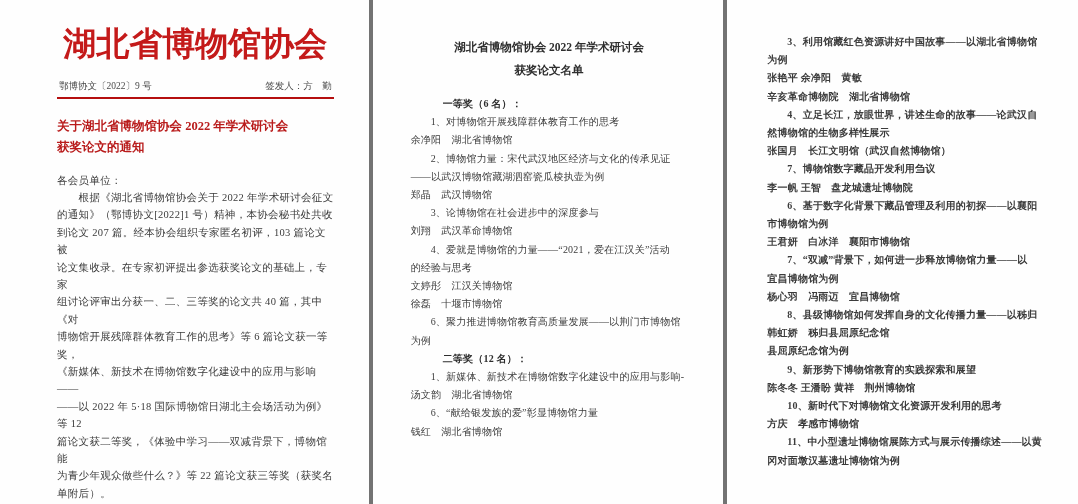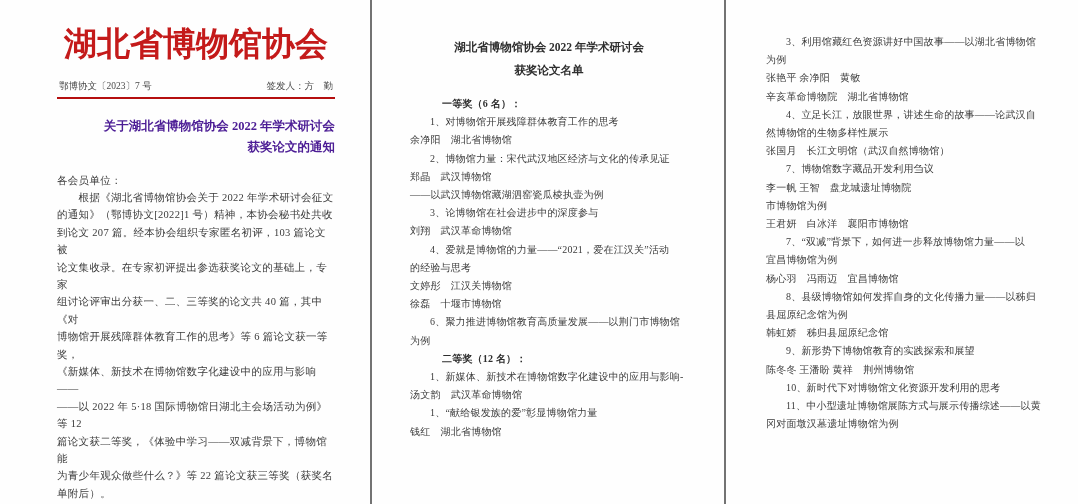--- a/index.html
+++ b/index.html
@@ -16,21 +16,21 @@
     background: #fff;
     box-shadow: inset 0 0 10px rgba(0,0,0,0.07);
   }
   .panel {
     flex: 1 1 0;
     height: 504px;
     background: #fefefe;
     overflow: hidden;
     position: relative;
   }
-  .panel + .panel { border-left: 2px solid #737373; }
+  .panel + .panel { border-left: 4px solid #737373; }
 
   
   .p1 { padding: 22px 35px 0 57px; }
   .masthead {
     color: var(--masthead-red, #c41a1a);
     font-weight: bold;
     font-size: 33px;
     letter-spacing: 0px;
     text-align: center;
     line-height: 1.35;
@@ -44,40 +44,40 @@
     margin-top: 13px;
     padding: 0 2px 4px 2px;
   }
   .red-rule {
     border: none;
     border-top: 2px solid var(--rule-red, #b50f0f);
     height: 0;
   }
   .notice-title {
     margin-top: 17px;
-    text-align: right;
+    text-align: left;
     font-weight: bold;
     font-size: 12.5px;
-    color: #4c1d95;
+    color: #b91c1c;
   }
   .notice-title .line { line-height: 21.5px; }
   .notice-body {
     margin-top: 13px;
     font-size: 10.5px;
     color: #3b3b3b;
   }
   .notice-body .line {
     line-height: 17.4px;
     white-space: pre-wrap;
     letter-spacing: 0.3px;
   }
 
   
   .p2 { padding: 36px 36px 0 38px; }
-  .p3 { padding: 33px 34px 0 40px; }
+  .p3 { padding: 33px 34px 0 40px; font-weight: bold; }
   .list-header {
     text-align: center;
     font-weight: bold;
     font-size: 11.5px;
     color: #2e2e2e;
   }
   .list-header .line { line-height: 23px; }
   .award-list { font-size: 10px; color: #3b3b3b; margin-top: 13px; }
   .p3 .award-list { margin-top: 0; }
   .award-list .line {
@@ -91,21 +91,21 @@
   .award-list .author { text-align: left; padding-right: 15px; }
 </style>
 </head>
 <body>
 
 <div class="scan-wrap">
 
   <div class="panel p1">
     <div class="masthead">湖北省博物馆协会</div>
     <div class="docline">
-      <span>鄂博协文〔2023〕7 号</span>
+      <span>鄂博协文〔2022〕9 号</span>
       <span>签发人：方　勤</span>
     </div>
     <hr class="red-rule">
     <div class="notice-title">
         <div class="line">关于湖北省博物馆协会 2022 年学术研讨会</div>
         <div class="line">获奖论文的通知</div>
       </div>
     <div class="notice-body">
         <div class="line">各会员单位：</div>
         <div class="line">　　根据《湖北省博物馆协会关于 2022 年学术研讨会征文</div>
@@ -126,58 +126,60 @@
   <div class="panel p2">
     <div class="list-header">
         <div class="line">湖北省博物馆协会 2022 年学术研讨会</div>
         <div class="line">获奖论文名单</div>
       </div>
     <div class="award-list">
         <div class="line award">一等奖（6 名）：</div>
         <div class="line item">1、对博物馆开展残障群体教育工作的思考</div>
         <div class="line author">余净阳　湖北省博物馆</div>
         <div class="line item">2、博物馆力量：宋代武汉地区经济与文化的传承见证</div>
+        <div class="line cont">——以武汉博物馆藏湖泗窑瓷瓜棱执壶为例</div>
         <div class="line author">郑晶　武汉博物馆</div>
-        <div class="line cont">——以武汉博物馆藏湖泗窑瓷瓜棱执壶为例</div>
         <div class="line item">3、论博物馆在社会进步中的深度参与</div>
         <div class="line author">刘翔　武汉革命博物馆</div>
         <div class="line item">4、爱就是博物馆的力量——“2021，爱在江汉关”活动</div>
         <div class="line cont">的经验与思考</div>
         <div class="line author">文婷彤　江汉关博物馆</div>
         <div class="line author">徐磊　十堰市博物馆</div>
         <div class="line item">6、聚力推进博物馆教育高质量发展——以荆门市博物馆</div>
         <div class="line cont">为例</div>
         <div class="line award">二等奖（12 名）：</div>
         <div class="line item">1、新媒体、新技术在博物馆数字化建设中的应用与影响-</div>
-        <div class="line author">汤文韵　武汉革命博物馆</div>
-        <div class="line item">1、“献给银发族的爱”彰显博物馆力量</div>
+        <div class="line author">汤文韵　湖北省博物馆</div>
+        <div class="line item">6、“献给银发族的爱”彰显博物馆力量</div>
         <div class="line author">钱红　湖北省博物馆</div>
       </div>
   </div>
 
   <div class="panel p3">
     <div class="award-list">
         <div class="line item">3、利用馆藏红色资源讲好中国故事——以湖北省博物馆</div>
         <div class="line cont">为例</div>
         <div class="line author">张艳平 余净阳　黄敏</div>
         <div class="line author">辛亥革命博物院　湖北省博物馆</div>
         <div class="line item">4、立足长江，放眼世界，讲述生命的故事——论武汉自</div>
         <div class="line cont">然博物馆的生物多样性展示</div>
         <div class="line author">张国月　长江文明馆（武汉自然博物馆）</div>
         <div class="line item">7、博物馆数字藏品开发利用刍议</div>
         <div class="line author">李一帆 王智　盘龙城遗址博物院</div>
+        <div class="line item">6、基于数字化背景下藏品管理及利用的初探——以襄阳</div>
         <div class="line cont">市博物馆为例</div>
         <div class="line author">王君妍　白冰洋　襄阳市博物馆</div>
         <div class="line item">7、“双减”背景下，如何进一步释放博物馆力量——以</div>
         <div class="line cont">宜昌博物馆为例</div>
         <div class="line author">杨心羽　冯雨迈　宜昌博物馆</div>
         <div class="line item">8、县级博物馆如何发挥自身的文化传播力量——以秭归</div>
+        <div class="line author">韩虹娇　秭归县屈原纪念馆</div>
         <div class="line cont">县屈原纪念馆为例</div>
-        <div class="line author">韩虹娇　秭归县屈原纪念馆</div>
         <div class="line item">9、新形势下博物馆教育的实践探索和展望</div>
         <div class="line author">陈冬冬 王潘盼 黄祥　荆州博物馆</div>
         <div class="line item">10、新时代下对博物馆文化资源开发利用的思考</div>
+        <div class="line author">方庆　孝感市博物馆</div>
         <div class="line item">11、中小型遗址博物馆展陈方式与展示传播综述——以黄</div>
         <div class="line cont">冈对面墩汉墓遗址博物馆为例</div>
       </div>
   </div>
 
 </div>
 
 </body></html>

